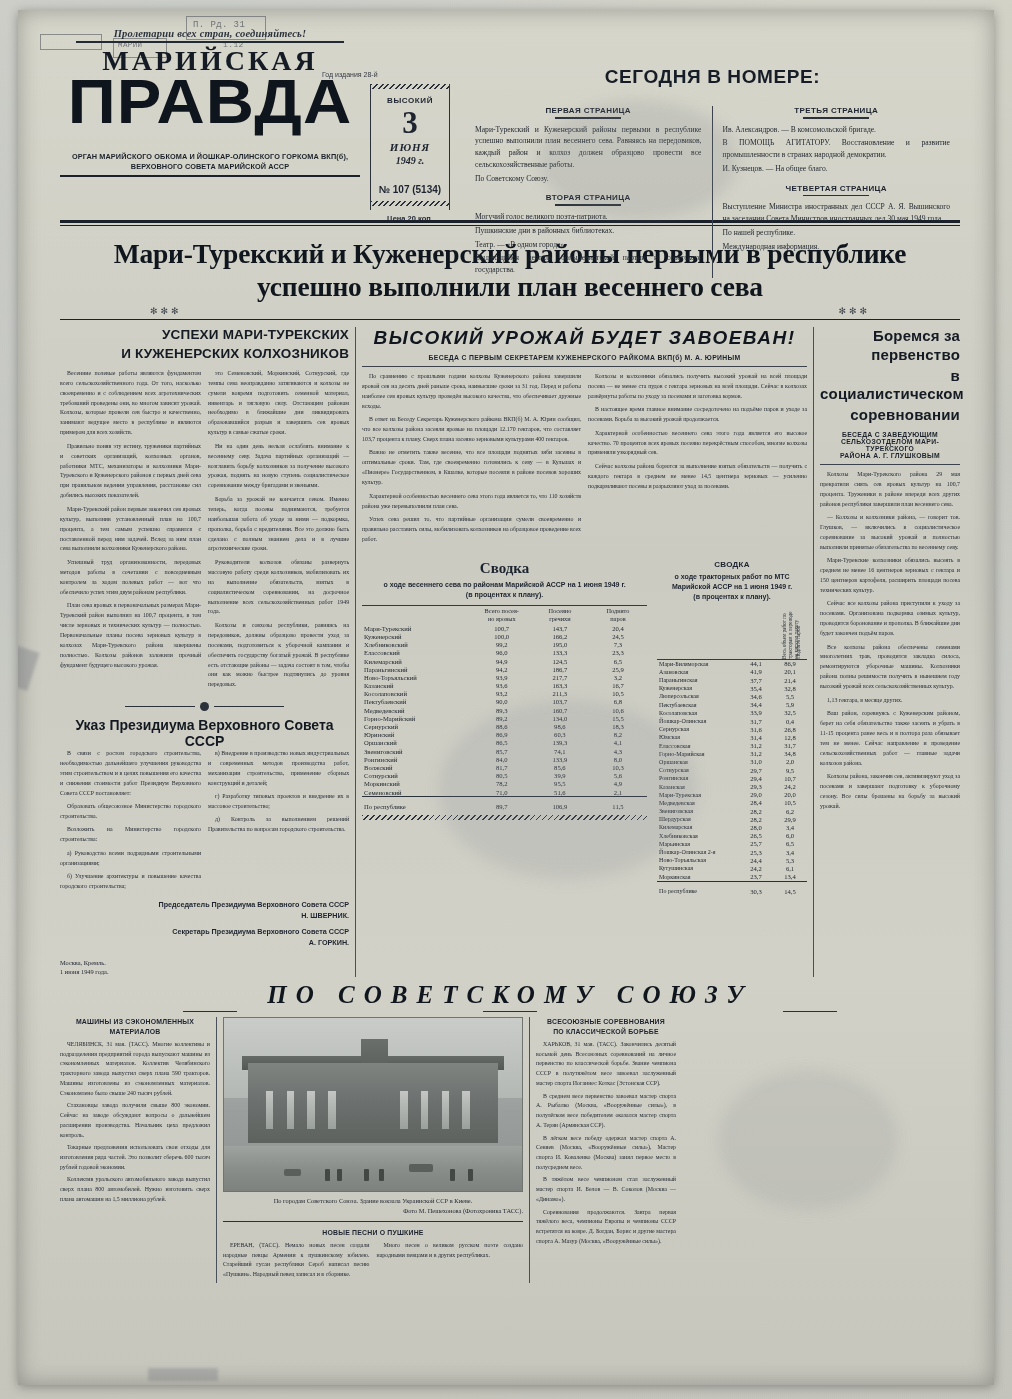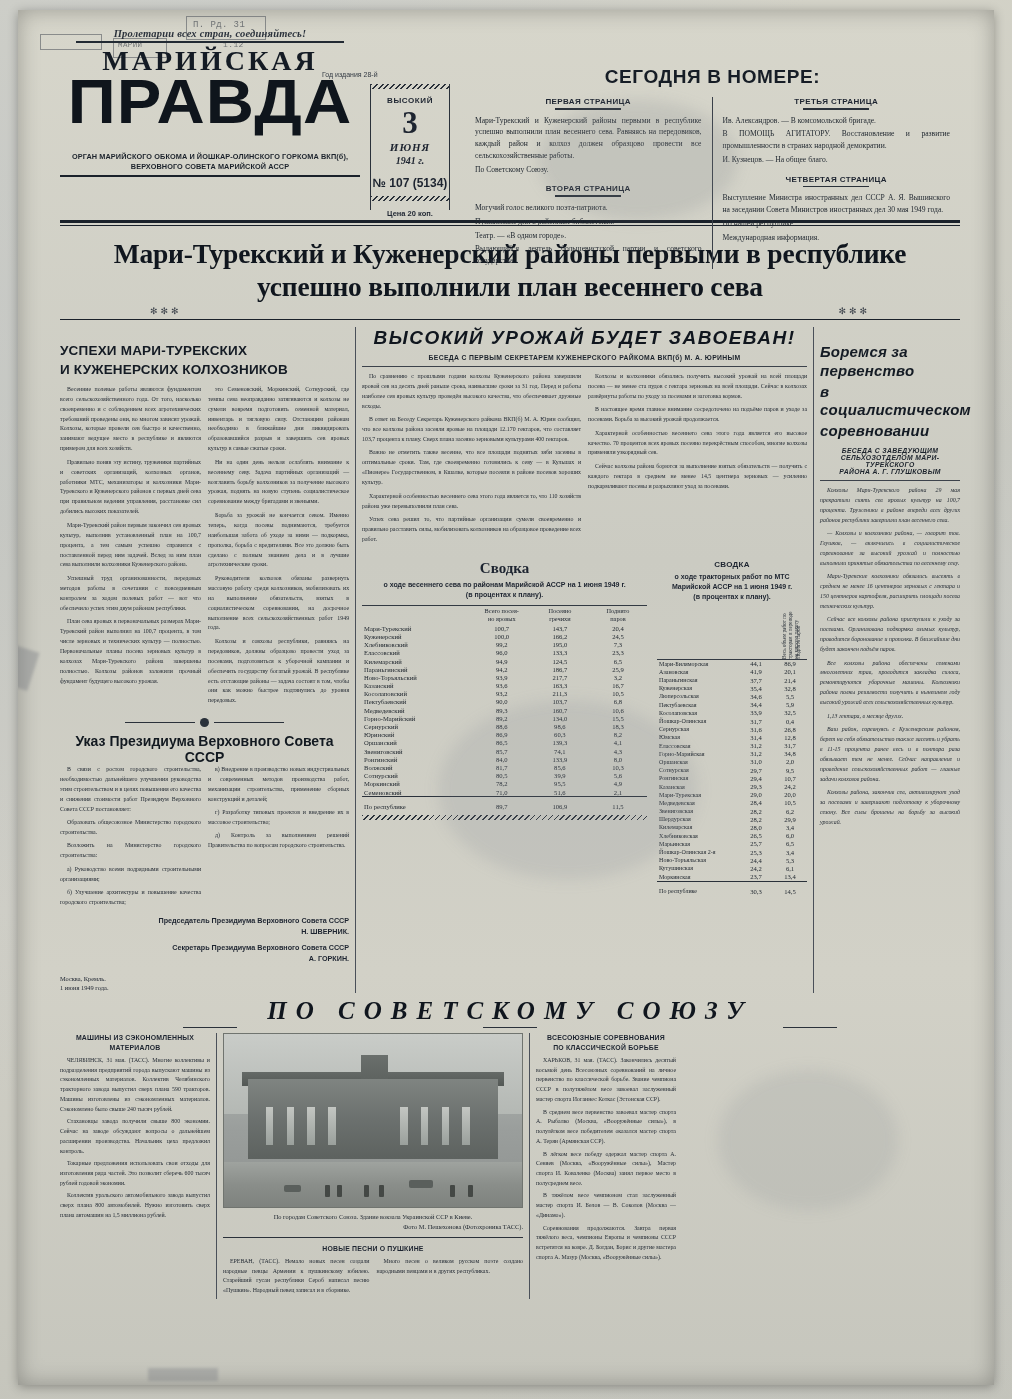--- a/index.html
+++ b/index.html
@@ -47,32 +47,32 @@
   .datebox{
     position:absolute;left:310px;top:56px;width:78px;height:126px;text-align:center;
     border-left:1.6px solid #2a313a;border-right:1.6px solid #2a313a;
   }
   .datebox .zig{height:5px;background:
      repeating-linear-gradient(135deg,#2a313a 0 1.3px,transparent 1.3px 4px);}
   .dow{font-family:"Liberation Sans",sans-serif;font-weight:bold;font-size:8px;margin-top:7px;letter-spacing:.6px;}
   .dnum{font-family:"Liberation Serif",serif;font-weight:bold;font-size:31px;line-height:1;margin-top:2px;}
   .dmon{font-family:"Liberation Serif",serif;font-style:italic;font-weight:bold;font-size:11px;margin-top:3px;letter-spacing:1px;}
   .dyear{font-family:"Liberation Serif",serif;font-style:italic;font-weight:bold;font-size:10px;margin-top:2px;}
-  .dnum2{font-family:"Liberation Sans",sans-serif;font-weight:bold;font-size:12px;margin-top:10px;}
+  .dnum2{font-family:"Liberation Sans",sans-serif;font-weight:bold;font-size:10px;margin-top:18px;}
   .dprice{font-family:"Liberation Sans",sans-serif;font-weight:bold;font-size:7.5px;margin-top:8px;}
   .runnum{position:absolute;left:262px;top:43px;font-size:7px;font-family:"Liberation Sans",sans-serif;color:#333a43;}
 
   
   .today{position:absolute;left:405px;top:38px;width:495px;}
   .today h2{
     font-family:"Liberation Sans",sans-serif;font-weight:bold;font-size:19px;text-align:center;
     margin:0 0 9px 0;letter-spacing:.6px;color:#161d26;
   }
   .today-cols{display:flex;gap:0;}
-  .today-col{width:50%;box-sizing:border-box;padding:0 10px;}
+  .today-col{width:50%;box-sizing:border-box;padding:0 10px;margin-top:9px;}
   .today-col.left{border-right:1.2px solid #3a4049;}
   .tc-head{font-family:"Liberation Sans",sans-serif;font-weight:bold;font-size:8px;text-align:center;letter-spacing:.4px;margin-bottom:2px;}
   .tc-rule{width:66px;height:1.6px;background:#2a313a;margin:0 auto 5px auto;}
   .tc-line{font-size:7.6px;line-height:1.55;text-align:justify;color:#222931;margin-bottom:2px;}
   .tc-gap{height:7px;}
 
   .top-rule{border-bottom:3px solid #1a212a;margin-top:4px;}
   .top-rule2{border-bottom:1.2px solid #1a212a;margin-top:2px;}
 
   
@@ -86,25 +86,25 @@
     line-height:1.25;margin:7px 0 0 0;color:#161d26;
   }
   .deco{display:flex;justify-content:space-between;font-size:9px;color:#3a4049;margin-top:3px;padding:0 90px;letter-spacing:3px;}
   .head-rule{border-bottom:1.6px solid #1a212a;margin-top:3px;}
 
   
   .body{display:flex;margin-top:7px;}
   .colsep{width:1px;background:#4a5059;margin:0 6px;}
   .colA{width:300px;}
   .colB{width:450px;}
-  .colC{width:140px;font-style:italic;}
+  .colC{width:140px;}
 
   .sec-h2{
-    font-family:"Liberation Sans",sans-serif;font-weight:bold;font-size:13.5px;text-align:left;
-    line-height:1.25;margin:16px 0 6px 0;color:#141b24;letter-spacing:.2px;
+    font-family:"Liberation Sans",sans-serif;font-weight:bold;font-size:13.5px;text-align:right;
+    line-height:1.25;margin:0 0 6px 0;color:#141b24;letter-spacing:.2px;
   }
   .sec-h2.big{font-size:15px;}
   .italhead{
     font-family:"Liberation Sans",sans-serif;font-style:italic;font-weight:bold;font-size:19px;
     text-align:center;letter-spacing:1.5px;margin:0;color:#10161e;
   }
   .subhead{
     font-family:"Liberation Sans",sans-serif;font-weight:bold;font-size:6.8px;text-align:center;
     letter-spacing:.35px;margin:5px 0 5px 0;color:#1c232c;
   }
@@ -213,21 +213,21 @@
         <div class="mast-rule"></div>
       </div>
 
       <div class="runnum">Год издания 28-й</div>
 
       <div class="datebox">
         <div class="zig"></div>
         <div class="dow">ВЫСОКИЙ</div>
         <div class="dnum">3</div>
         <div class="dmon">ИЮНЯ</div>
-        <div class="dyear">1941 г.</div>
+        <div class="dyear">1949 г.</div>
         <div class="dnum2">№ 107 (5134)</div>
         <div class="zig" style="margin-top:6px;"></div>
         <div class="dprice">Цена 20 коп.</div>
       </div>
 
       <div class="today">
         <h2>СЕГОДНЯ В НОМЕРЕ:</h2>
         <div class="today-cols">
           <div class="today-col left">
             <div class="tc-head">ПЕРВАЯ СТРАНИЦА</div>

